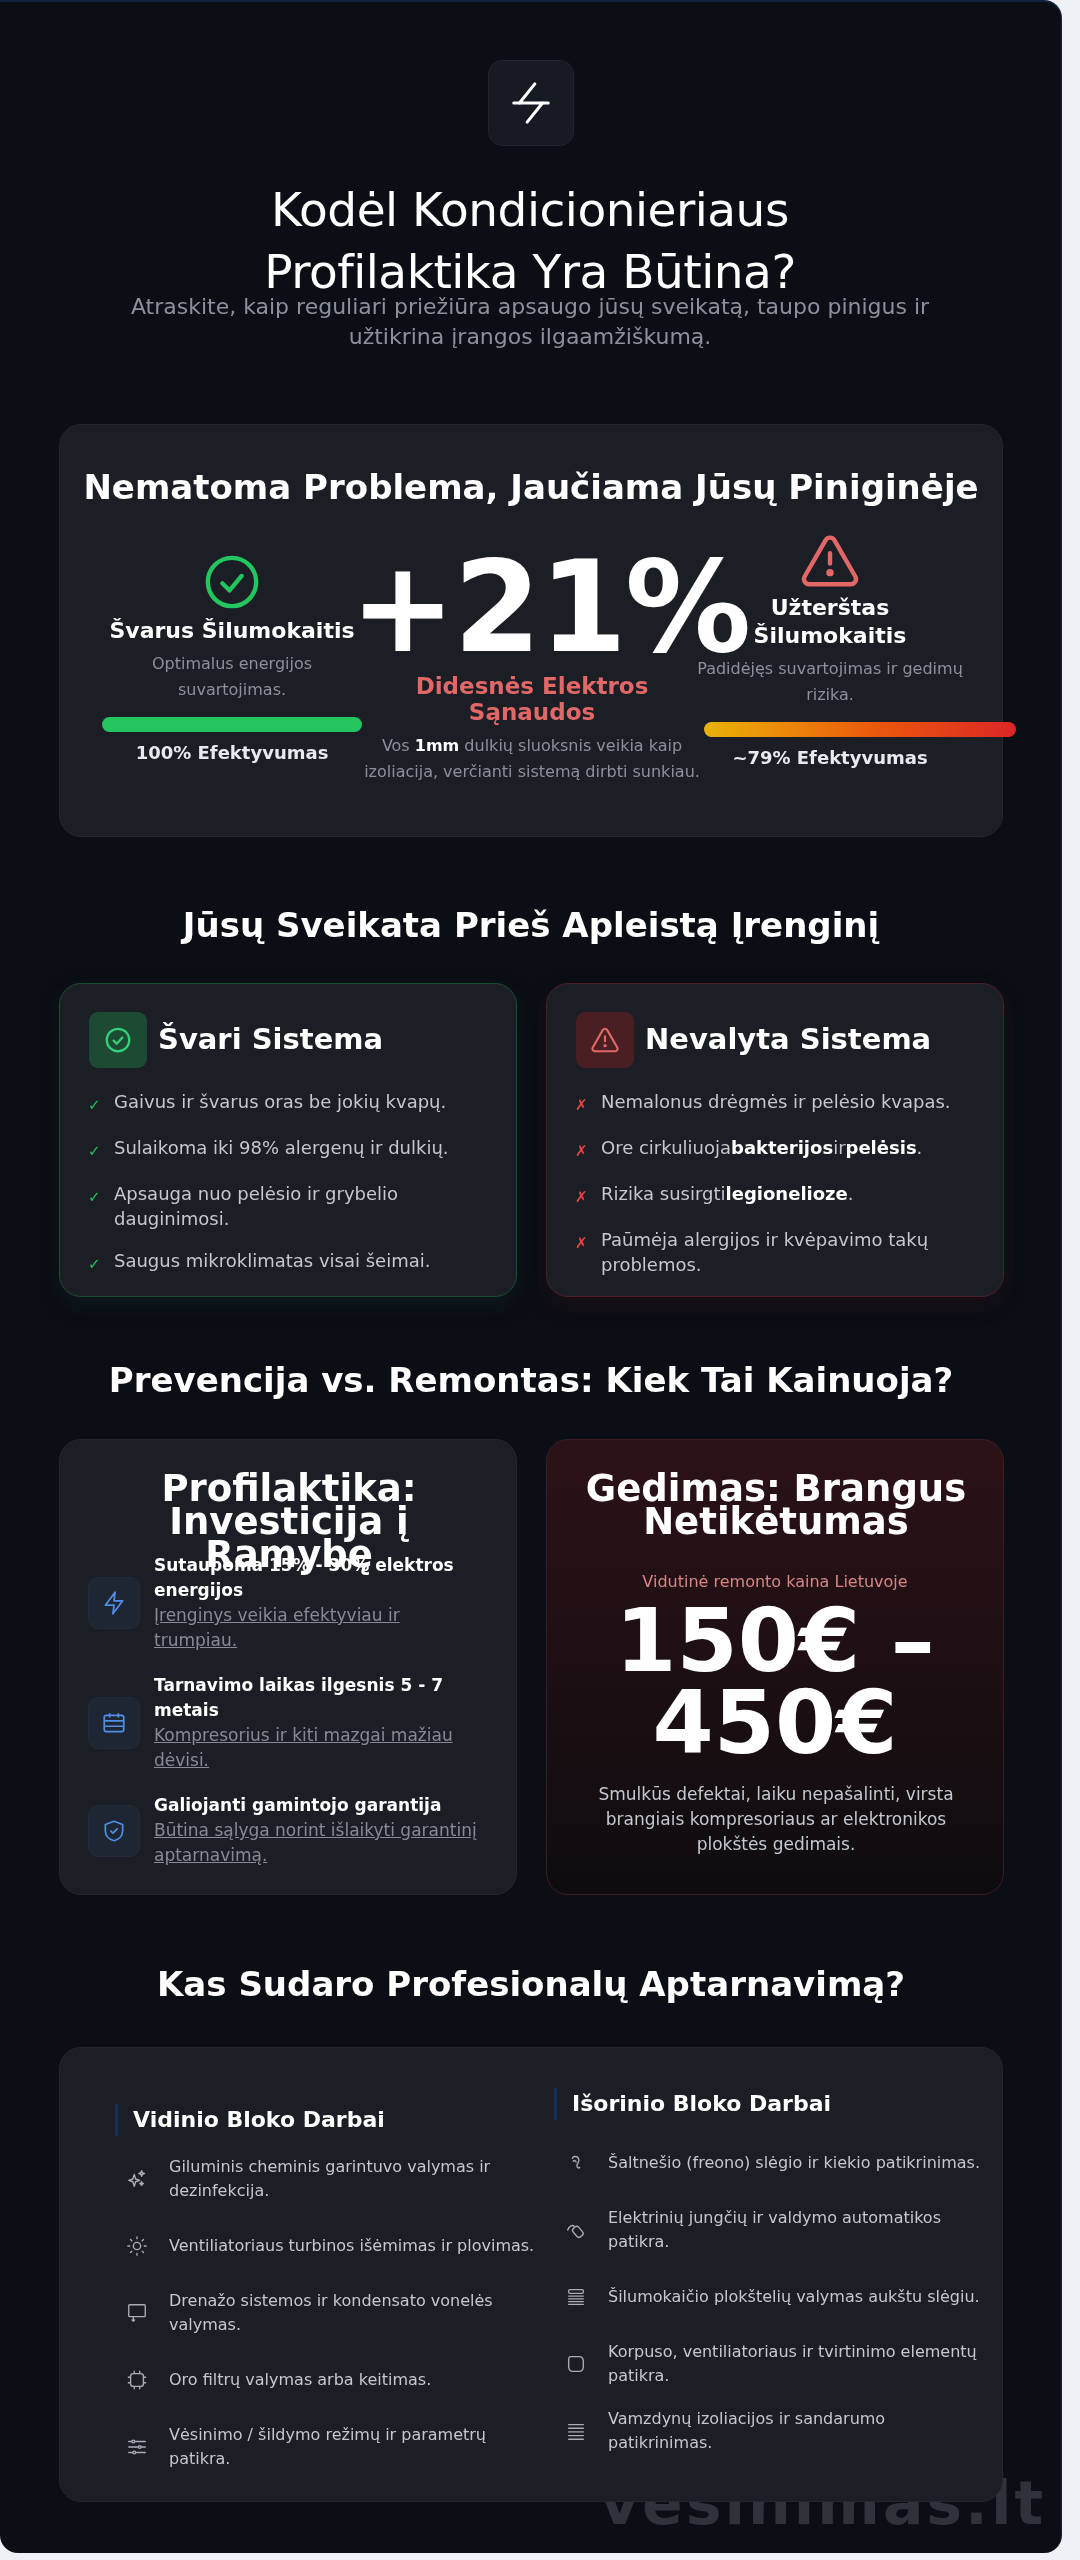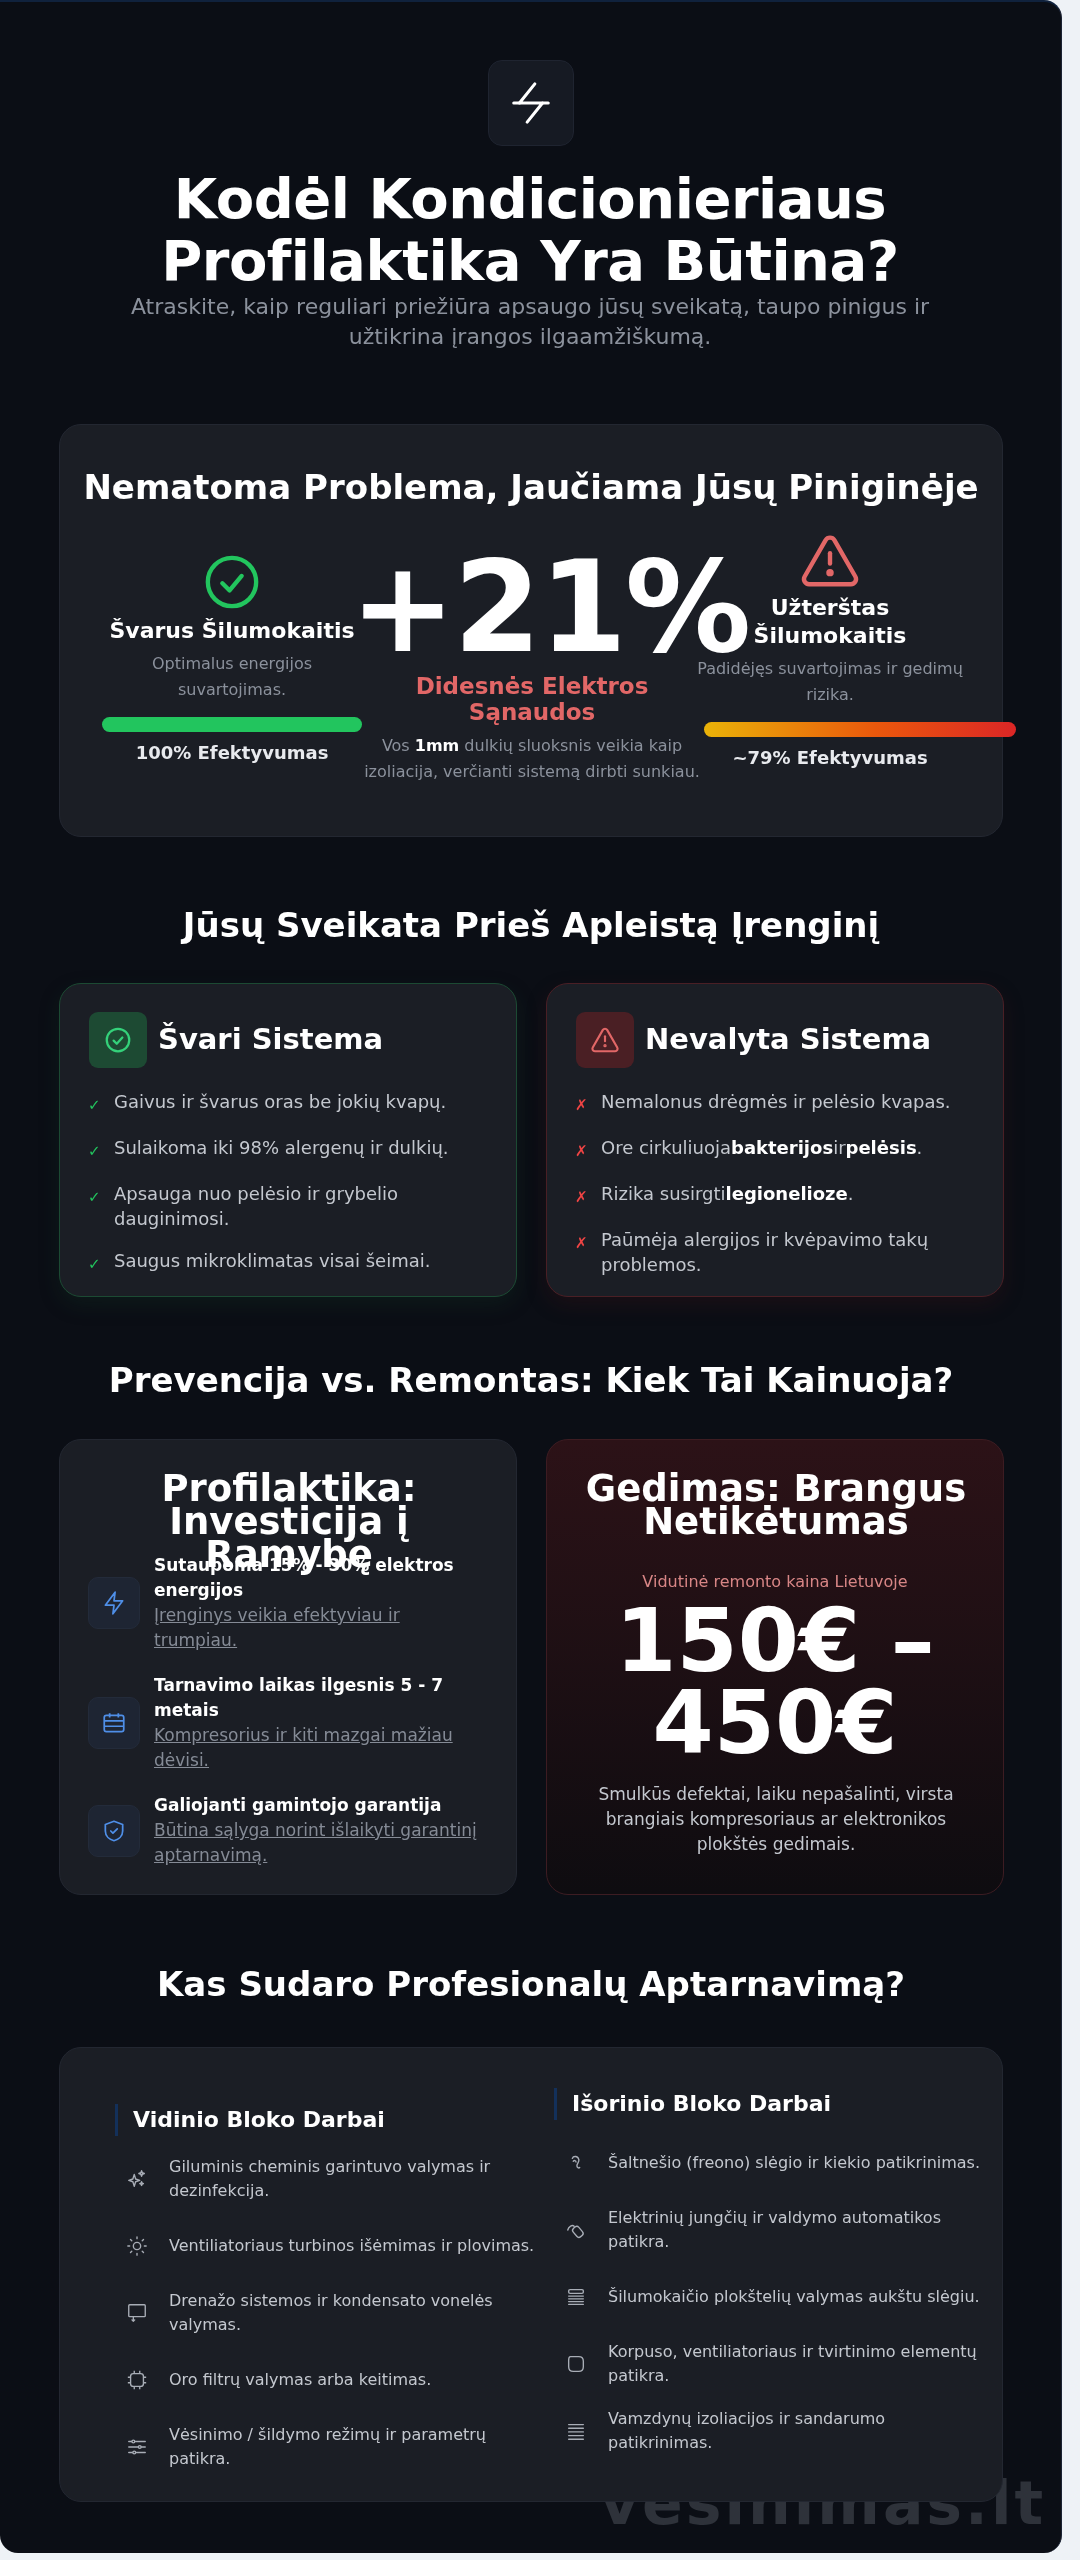--- a/index.html
+++ b/index.html
@@ -13,21 +13,21 @@
     overflow: hidden;
   }
   .abs { position: absolute; }
   .center { text-align: center; }
   .hero-icon {
     left: 488px; top: 58px; width: 86px; height: 86px; border-radius: 14px;
     background: #161a23; border: 1px solid #1f2430;
     display: flex; align-items: center; justify-content: center;
   }
   .hero-title {
-    left: 80px; width: 900px; top: 166px; font-size: 56px; font-weight: bold;
+    left: 80px; width: 900px; top: 177px; font-size: 47px; font-weight: normal;
     line-height: 62px; letter-spacing: -0.5px;
   }
   .hero-sub {
     left: 110px; width: 840px; top: 290px; font-size: 22px; line-height: 30px; color: #8b919c;
   }
   .card {
     background: #1b1e25; border: 1px solid #232731; border-radius: 22px;
   }
   .problem { left: 59px; top: 422px; width: 944px; height: 413px; }
   .problem-title { left: 0; width: 100%; top: 42px; font-size: 34px; font-weight: bold; }

